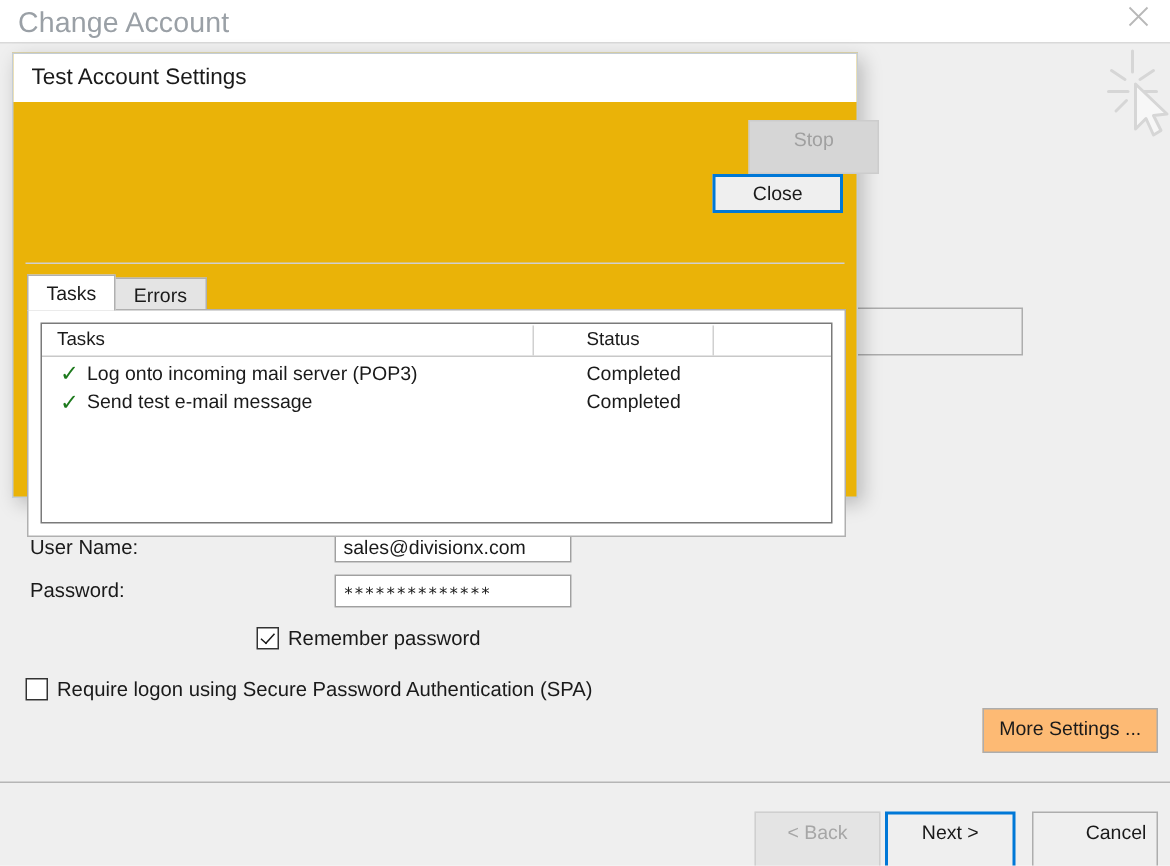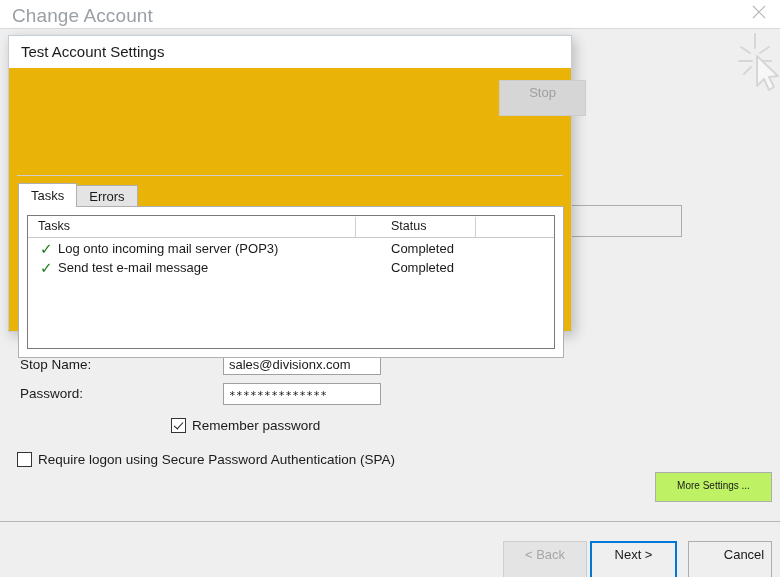--- a/index.html
+++ b/index.html
@@ -156,23 +156,23 @@
     width: 4px; height: 8px;
     border: solid #1a1a1a;
     border-width: 0 1.6px 1.6px 0;
     transform: rotate(42deg);
   }
 
   #more-settings-button {
     position: absolute;
     left: 655px; top: 472px;
     width: 115px; height: 28px;
-    background: #bef264;
+    background: #fdba74;
     border: 1px solid #adadad;
-    font-size: 10px;
+    font-size: 13px;
     color: #1a1a1a;
     text-align: center;
     line-height: 26px;
   }
 
   
   #footer-sep {
     position: absolute;
     left: 0; top: 521px;
     width: 780px; height: 1px;
@@ -400,21 +400,21 @@
     </svg>
   </div>
 
   <div class="bg-text" id="bg-line1">test your account to ensure that</div>
   <div class="bg-text" id="bg-line2">account settings when Next is</div>
 
   <div id="bg-test-button"></div>
 
   <div id="logon-heading">Logon Information</div>
 
-  <div class="form-label" id="lbl-username">Stop Name:</div>
+  <div class="form-label" id="lbl-username">User Name:</div>
   <input class="text-input" id="inp-username" type="text" value="sales@divisionx.com" style="">
 
   <div class="form-label" id="lbl-password">Password:</div>
   <input class="text-input" id="inp-password" type="text" value="**************" style="">
 
   <div class="chk-row" id="chk-remember-row">
     <span class="checkbox checked"></span>
     <span>Remember password</span>
   </div>
 
@@ -433,20 +433,21 @@
 
 <div id="modal-shadow"></div>
 <div id="modal">
 
   <div id="modal-titlebar">
     <div id="modal-title">Test Account Settings</div>
   </div>
 
 
   <div id="btn-stop">Stop</div>
+  <div id="btn-close">Close</div>
 
   <div id="modal-hr"></div>
 
   <div id="tabstrip">
     <div class="tab active">Tasks</div>
     <div class="tab">Errors</div>
   </div>
 
   <div id="tabpanel">
     <div id="listbox">

